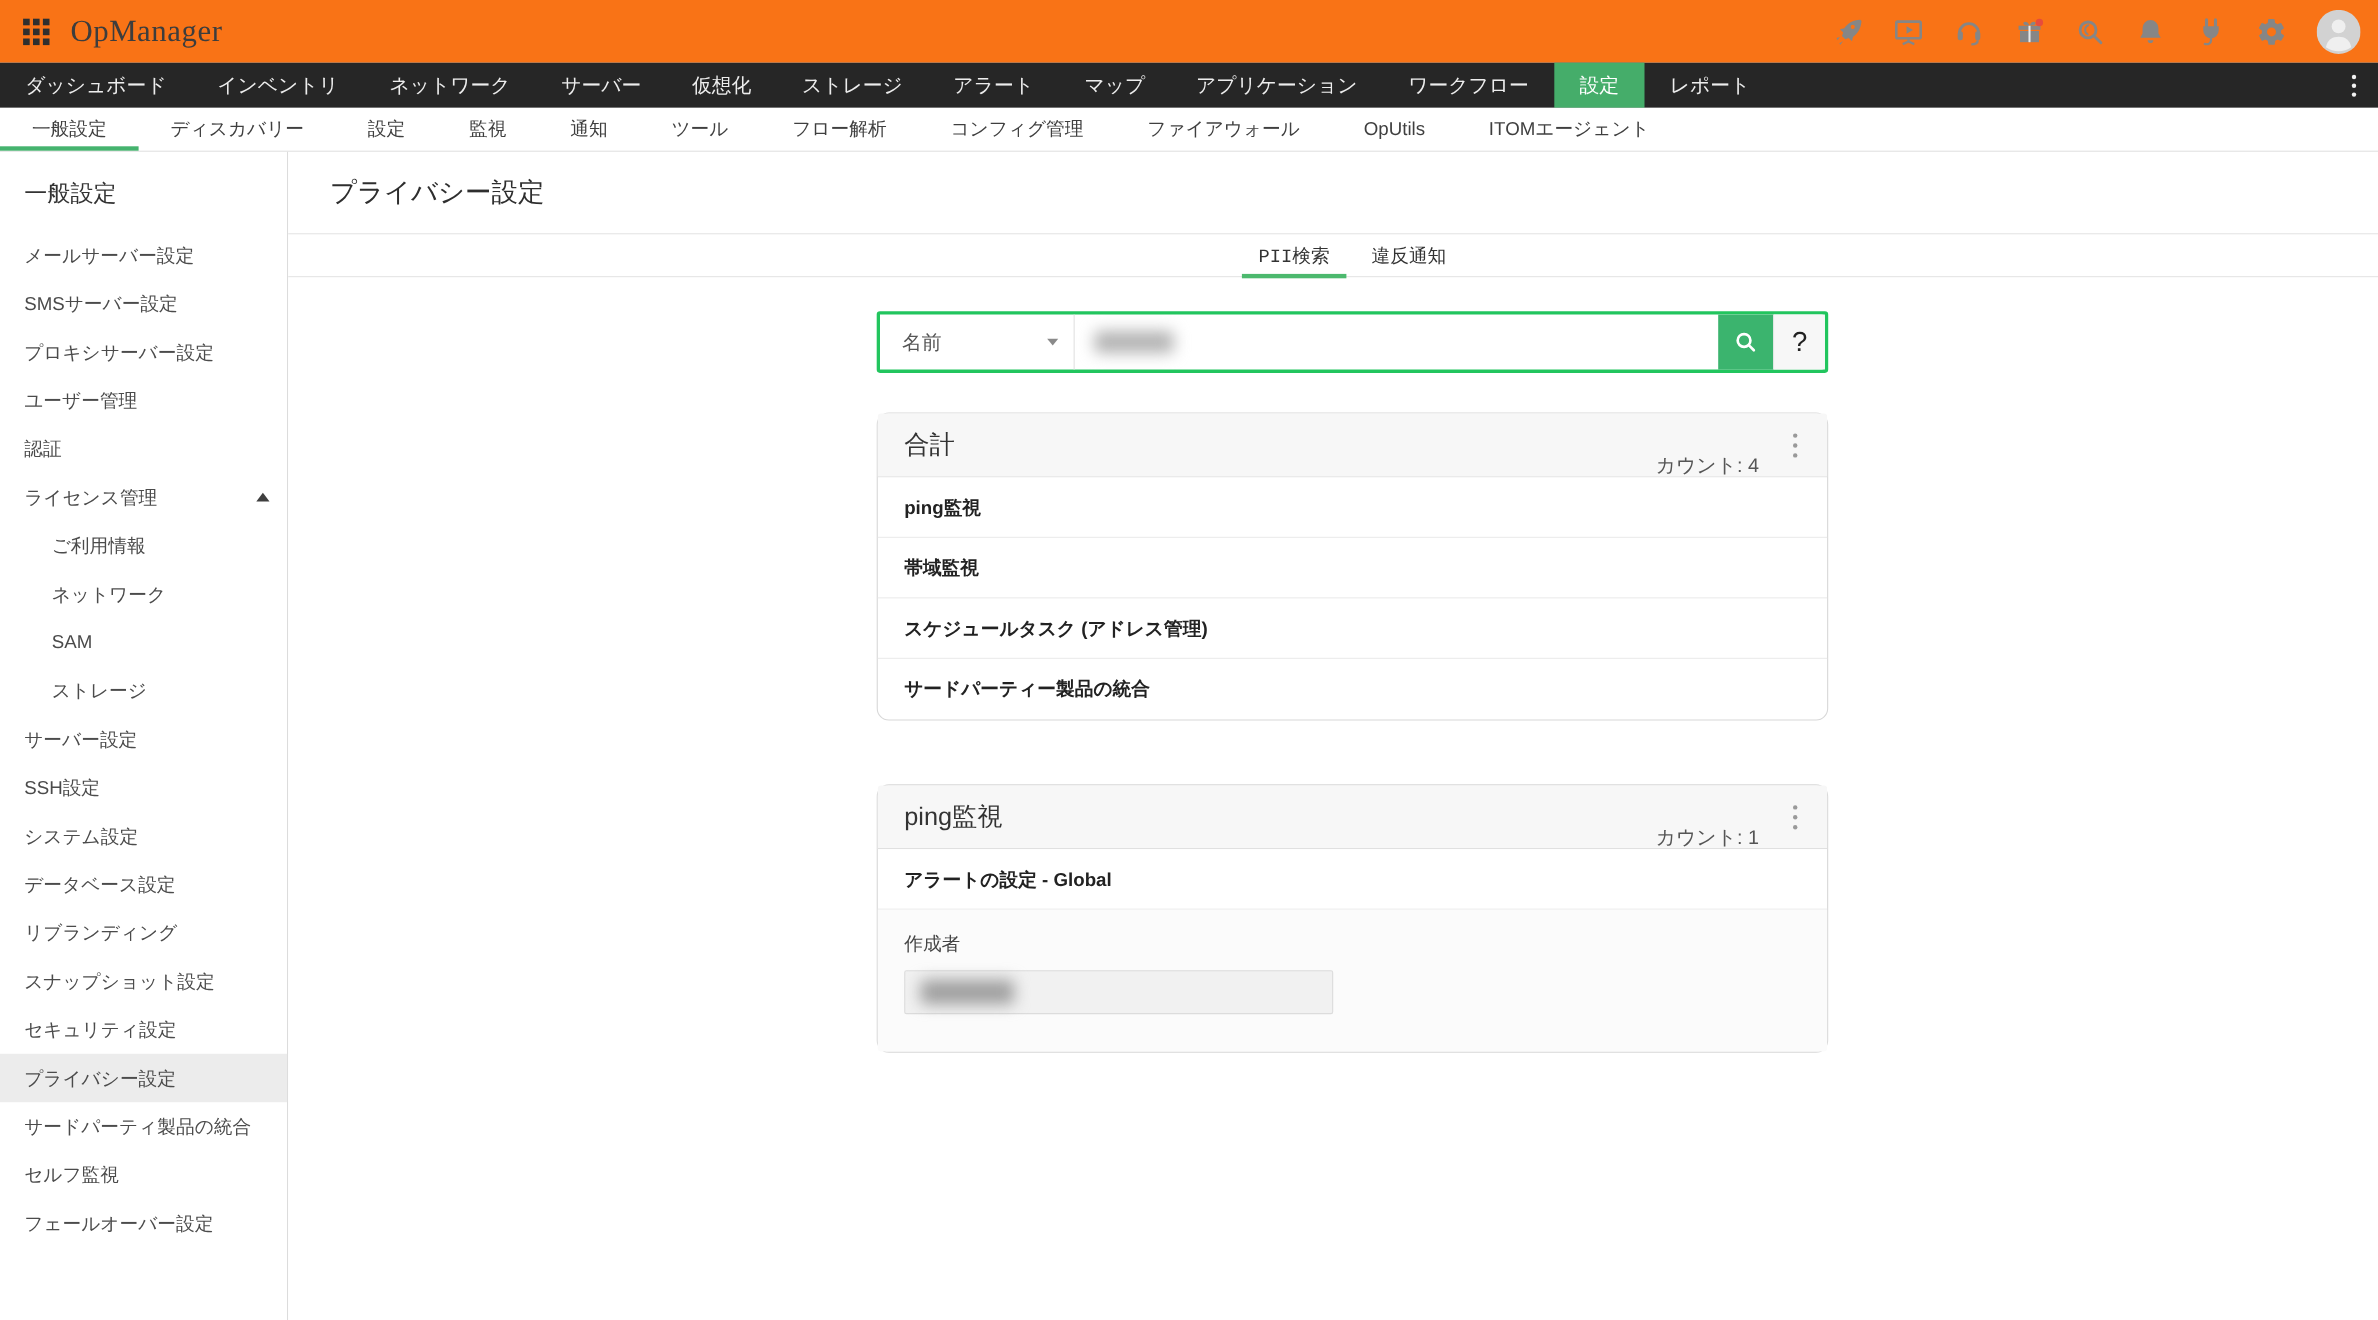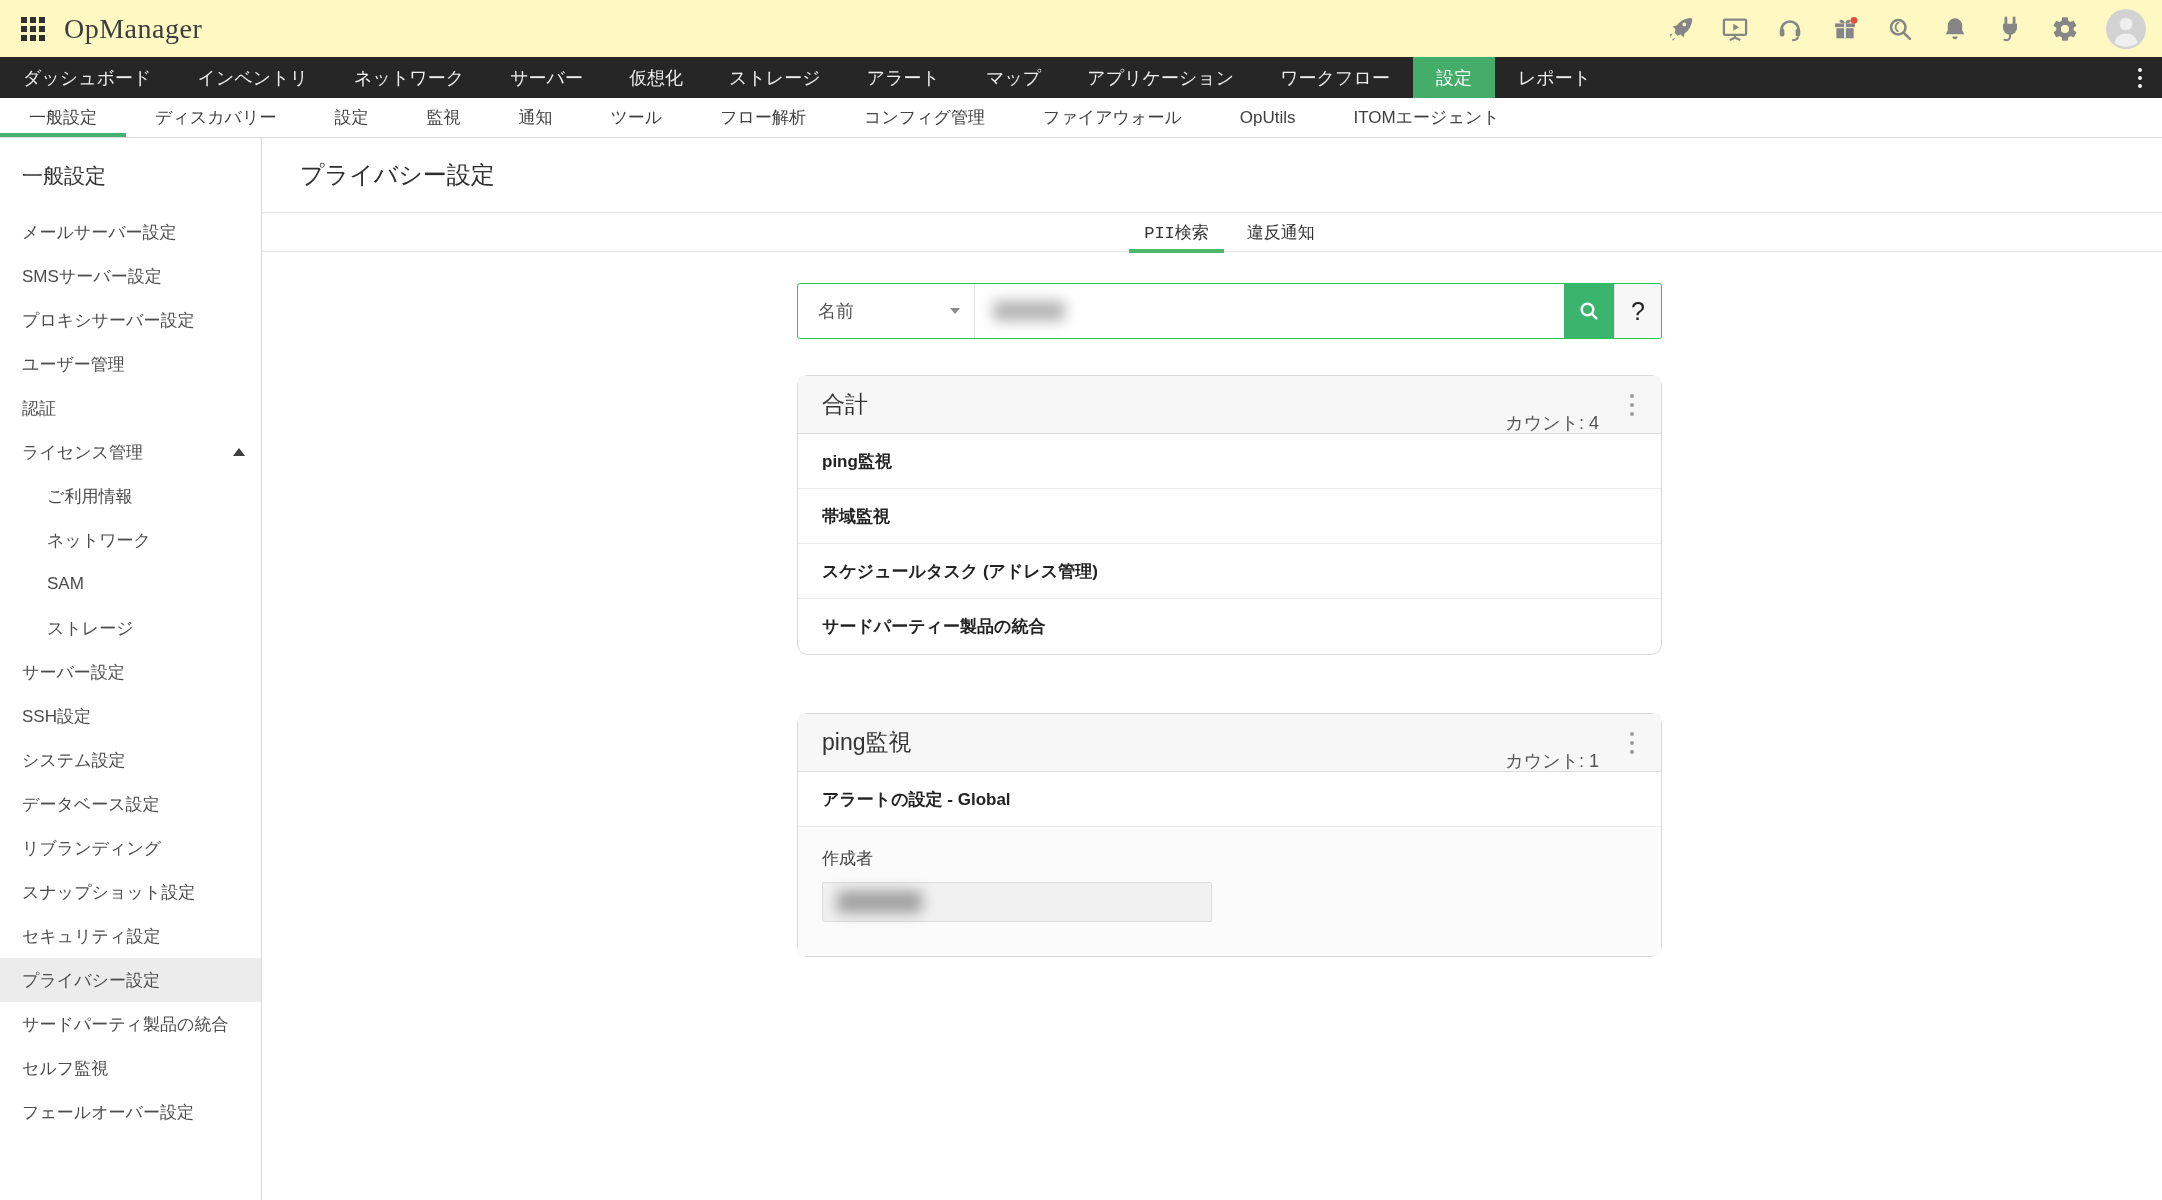--- a/index.html
+++ b/index.html
@@ -1,21 +1,21 @@
 <!DOCTYPE html>
 <html><head>
 <meta charset="utf-8">
 <style>
   * { margin:0; padding:0; box-sizing:border-box; }
   html,body { width:2162px; height:1200px; overflow:hidden; }
   body { font-family:"Liberation Sans","DejaVu Sans",sans-serif; background:#fff; color:#333; }
   .app { width:2162px; height:1200px; display:flex; flex-direction:column; }
 
   
-  .topbar { height:57px; background:#fef9c3; display:flex; align-items:center; padding:0 16px 0 20px; flex:none; }
+  .topbar { height:57px; background:#f97316; display:flex; align-items:center; padding:0 16px 0 20px; flex:none; }
   .grid-icon { width:26px; height:26px; display:inline-flex; cursor:pointer; }
   .logo { font-family:"Liberation Serif","DejaVu Serif",serif; font-size:28px; color:#3d3d3d; margin-left:18px; letter-spacing:.5px; }
   .topicons { margin-left:auto; display:flex; align-items:center; gap:27px; }
   .ticon { width:28px; height:28px; display:inline-flex; align-items:center; justify-content:center; cursor:pointer; position:relative; }
   .avatar-wrap { width:40px; height:40px; display:inline-flex; cursor:pointer; }
 
   
   .mainnav { height:41px; background:#262626; display:flex; align-items:stretch; flex:none; }
   .mitem { display:flex; align-items:center; padding:18px 23px; font-size:18px; color:#ededed; cursor:pointer; white-space:nowrap; text-decoration:none; }
   .mitem.active { background:#45ad6a; color:#fff; }
@@ -40,21 +40,21 @@
   .content { flex:1; background:#fff; min-width:0; }
   .page-title { font-size:24px; font-weight:normal; color:#2e2e2e; padding:21px 0 0 38px; }
   .tabstrip { margin-top:21px; height:40px; border-top:1px solid #e5e5e5; border-bottom:1px solid #e5e5e5; }
   .tabs { width:865px; margin-left:535px; height:100%; display:flex; justify-content:center; gap:8px;font-family:Liberation Mono, monospace; }
   .tab { position:relative; display:flex; align-items:center; padding:0 15px; font-size:17px; color:#333; cursor:pointer; }
   .tab.active::after { content:""; position:absolute; left:0; right:0; bottom:-2px; height:4px; background:#4cb96e; }
 
   .column { width:865px; margin-left:535px; margin-top:31px; }
 
   
-  .searchbar { height:56px; border:1px solid #22c55e; border-radius:3px; display:flex; align-items:stretch; background:#fff; }
+  .searchbar { height:56px; border:3px solid #22c55e; border-radius:3px; display:flex; align-items:stretch; background:#fff; }
   .filter { width:177px; flex:none; display:flex; align-items:center; padding:0 14px 0 20px; font-size:18px; color:#555; border-right:1px solid #e2e2e2; cursor:pointer; }
   .caret-down { margin-left:auto; width:0; height:0; border-left:5px solid transparent; border-right:5px solid transparent; border-top:6px solid #8a8a8a; }
   .sinput { flex:1; display:flex; align-items:center; padding-left:18px; cursor:text; }
   .blob { display:inline-block; background:#b3b3b3; border-radius:4px; filter:blur(7px); }
   .blob1 { width:72px; height:20px; }
   .sbtn { width:50px; flex:none; background:#3bb46e; border:none; display:flex; align-items:center; justify-content:center; cursor:pointer; }
   .help { width:47px; flex:none; background:#f7f7f7; border-left:1px solid #e2e2e2; display:flex; align-items:center; justify-content:center; font-size:25px; color:#222; cursor:pointer; border-radius:0 3px 3px 0; }
 
   
   .card { border:1px solid #d8d8d8; border-radius:11px; margin-top:36px; background:#fff; }

